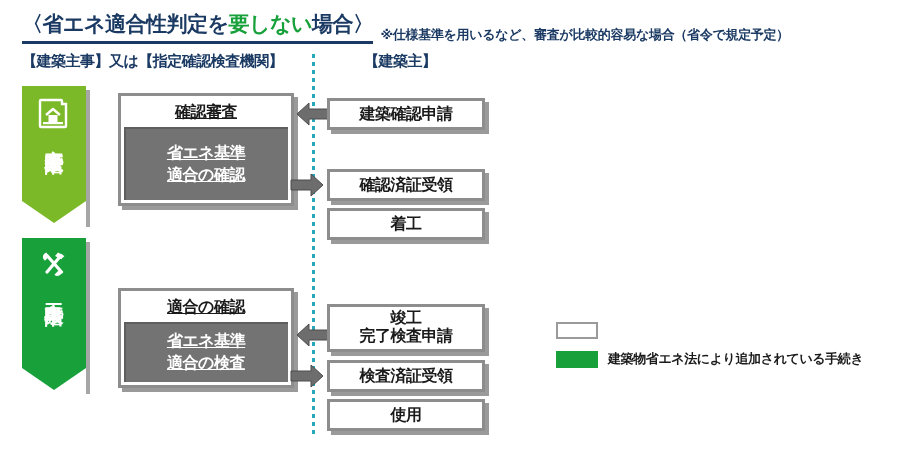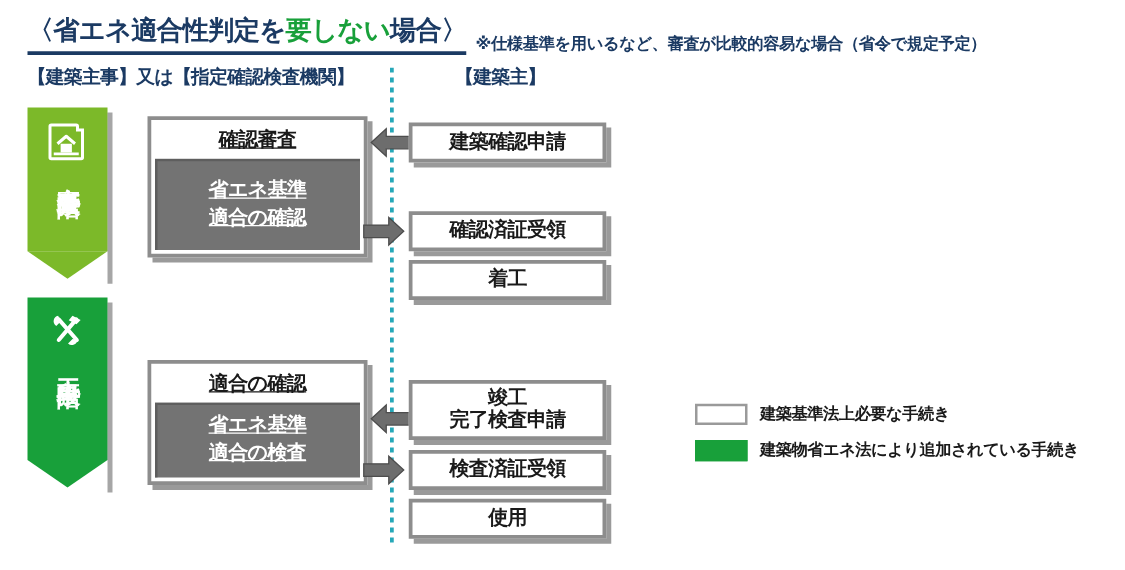--- a/index.html
+++ b/index.html
@@ -302,21 +302,20 @@
     <span class="box-label">検査済証受領</span>
   </div>
 
   <div class="box" style="left:327px; top:399px; width:158px; height:32px;">
     <span class="box-label">使用</span>
   </div>
 
   <div class="legend">
     <div class="legend-row">
       <span class="legend-swatch white"></span>
-      <span class="legend-text">建築基準法上必要な手続き</span>
     </div>
     <div class="legend-row">
       <span class="legend-swatch green"></span>
       <span class="legend-text">建築物省エネ法により追加されている手続き</span>
     </div>
   </div>
 
 </div>
 
 </body></html>

